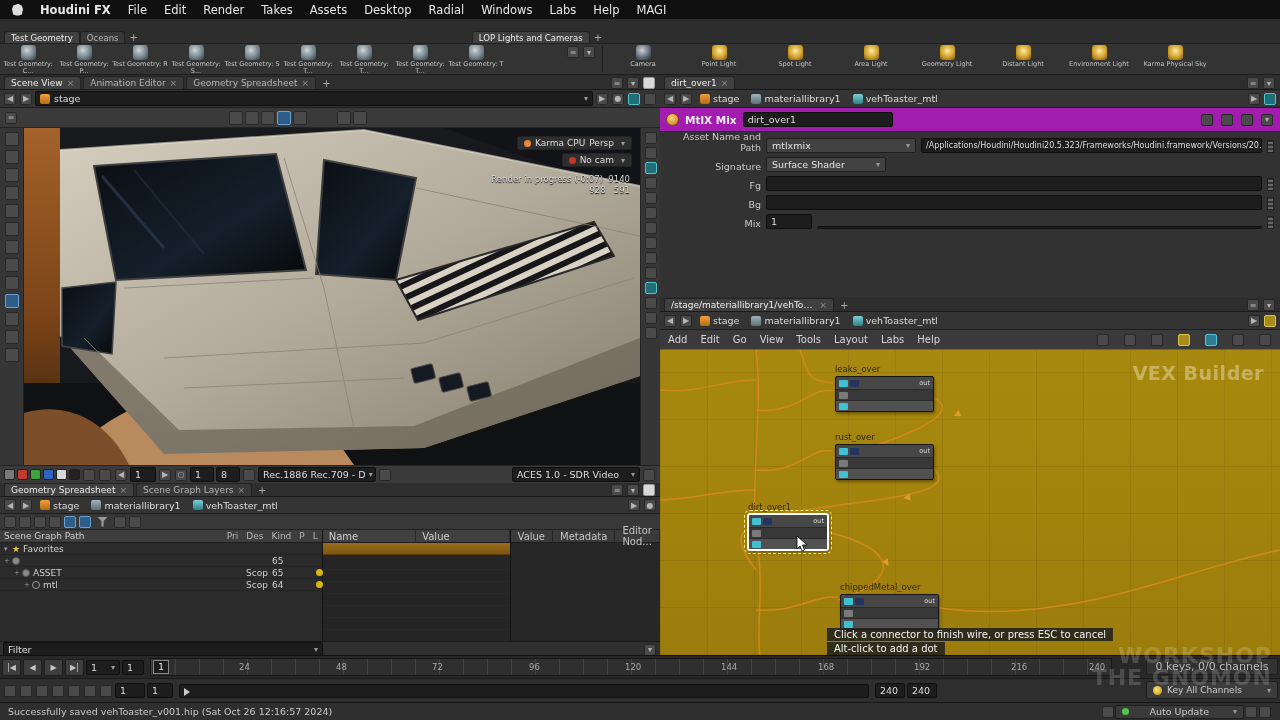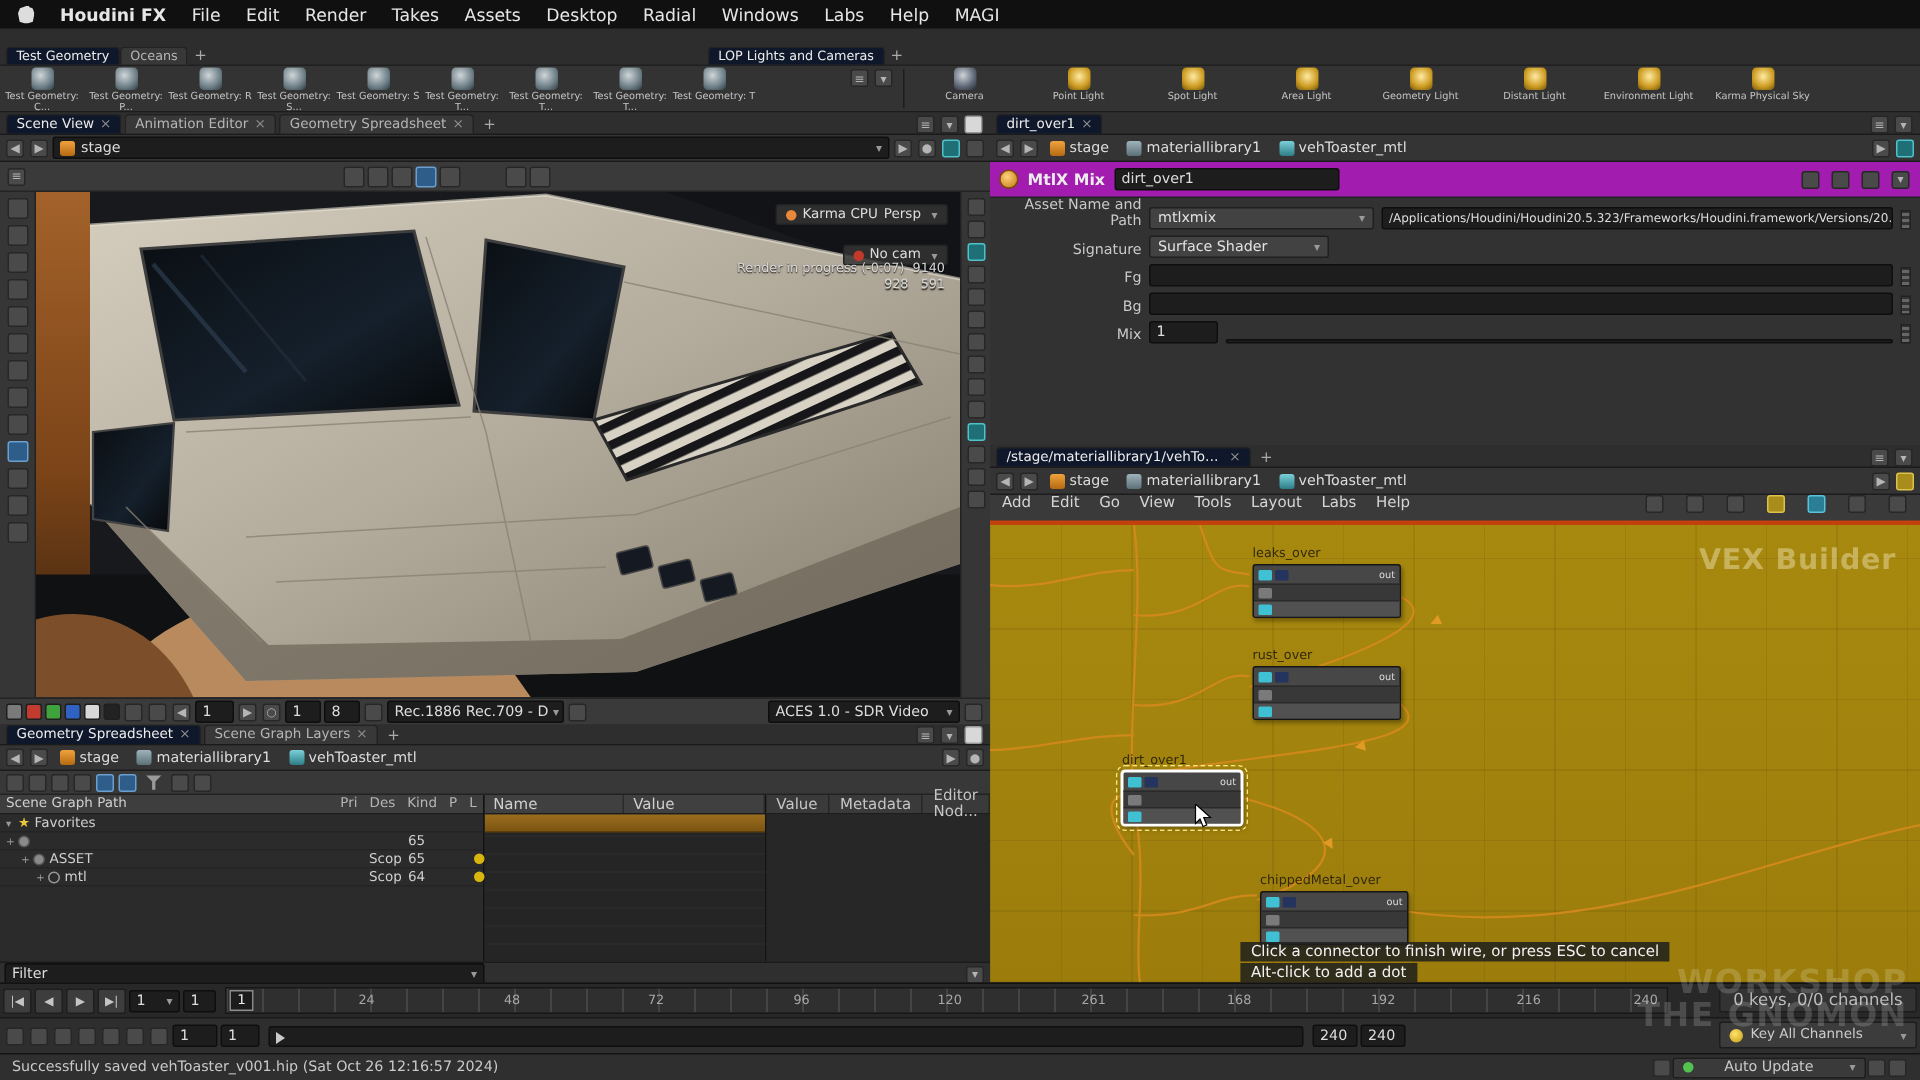--- a/index.html
+++ b/index.html
@@ -11,21 +11,21 @@
 .ico.sm{width:12px;height:12px;font-size:8px}
 .ico.active{background:#2f5d8a;border-color:#6aa0d0;color:#dce9f5}
 .ico.teal{background:#1f6f77;border-color:#4fc2cc}
 .ico.yellow{background:#a98d1c;border-color:#e0c24a;color:#222}
 .ico.cyan{background:#2a7f96;border-color:#59c3da}
 .ico.white{background:#d8d8d8;border-color:#999}
 .ifield{background:#1d1d1d;border:1px solid #0e0e0e;border-radius:2px;color:#ddd;padding:0 4px;font-size:9.5px;height:15px;display:flex;align-items:center;white-space:nowrap;overflow:hidden}
 .car{margin-left:auto;color:#999;font-size:8px;padding-left:3px}
 .tabbar{display:flex;align-items:flex-end;background:#2e2e2e;border-bottom:1px solid #1a1a1a;padding:0 4px;gap:2px}
 .tab{background:#383838;border:1px solid #222;border-bottom:none;border-radius:3px 3px 0 0;padding:1px 6px;font-size:9px;color:#b5b5b5;display:flex;align-items:center;gap:4px;white-space:nowrap}
-.tab.active{background:#0f172a;color:#ececec}
+.tab.active{background:#404040;color:#ececec}
 .tab .x{color:#8f8f8f;font-size:9px}
 .plus{color:#aaa;font-size:10px;padding:0 4px}
 .pathbar{display:flex;align-items:center;background:#343434;border-bottom:1px solid #1c1c1c;padding:0 3px;gap:2px}
 .chipico{width:10px;height:10px;border-radius:2px;flex:none}
 .chip-orange{background:linear-gradient(#f0a23c,#b56a12)}
 .chip-gray{background:linear-gradient(#9fb3bb,#5c7078)}
 .chip-teal{background:linear-gradient(#7bd0d8,#2e7d86)}
 .pathchip{display:flex;align-items:center;gap:3px;padding:0 5px;font-size:9.5px;color:#ddd}
 .stool{display:flex;flex-direction:column;align-items:center;justify-content:flex-start;font-size:6.5px;line-height:7px;color:#c4c4c4;text-align:center;overflow:hidden}
 .stool-icon{width:15px;height:15px;border-radius:3px;margin-bottom:1px;flex:none}
@@ -47,21 +47,21 @@
 #shelftools .stool{width:56px;padding-top:1px}
 #shelftools .rt .stool{width:76px}
 .shelfdiv{width:1px;background:#1d1d1d;margin:2px 2px}
 
 #lp-tabs{left:0;top:75px;width:660px;height:15px}
 #lp-path{left:0;top:90px;width:660px;height:18px}
 #vp-toolbar{left:0;top:108px;width:660px;height:20px;background:#3a3a3a;border-bottom:1px solid #242424;display:flex;align-items:center;padding:0 4px}
 #vp-leftcol{left:0;top:128px;width:24px;height:337px;background:#363636;border-right:1px solid #222;display:flex;flex-direction:column;align-items:center;padding-top:4px;gap:4px}
 #vp-rightcol{left:640px;top:128px;width:20px;height:337px;background:#363636;border-left:1px solid #222;display:flex;flex-direction:column;align-items:center;padding-top:4px;gap:3px}
 #vp-canvas{left:24px;top:128px;width:616px;height:337px;background:#17181a;overflow:hidden}
-.vp-pills{position:absolute;top:8px;right:8px;display:flex;flex-direction:column;align-items:flex-end;gap:13px}
+.vp-pills{position:absolute;top:8px;right:8px;display:flex;flex-direction:column;align-items:flex-end;gap:3px}
 .pill{display:flex;align-items:center;gap:4px;background:rgba(52,52,52,.85);border:1px solid #222;border-radius:2px;padding:1px 6px;font-size:9px;color:#ddd}
 .pill .dot{width:7px;height:7px;border-radius:50%}
 .vp-stats{position:absolute;top:46px;right:10px;text-align:right;font-size:8.5px;color:#d8d8d8;text-shadow:0 1px 1px #000;line-height:11px}
 #vp-bottom{left:0;top:465px;width:660px;height:18px;background:#3a3a3a;border-top:1px solid #242424;display:flex;align-items:center;padding:0 4px;gap:2px}
 .sw{width:11px;height:11px;border:1px solid #1f1f1f;border-radius:2px;flex:none}
 
 #ss-tabs{left:0;top:483px;width:660px;height:14px}
 #ss-path{left:0;top:497px;width:660px;height:17px}
 #ss-toolbar{left:0;top:514px;width:660px;height:16px;background:#383838;border-bottom:1px solid #222;display:flex;align-items:center;padding:0 3px;gap:1px}
 #ss-main{left:0;top:530px;width:660px;height:111px;background:#262626;display:flex}
@@ -93,21 +93,21 @@
 .gearico{width:13px;height:13px;border-radius:50%;background:radial-gradient(circle at 40% 35%,#ffd27a,#c07514);border:1px solid #7c4a08;flex:none}
 #pp-body{left:660px;top:132px;width:620px;height:165px;background:#323232;padding:2px 6px}
 .prow{display:flex;align-items:flex-end;height:19px;gap:5px}
 .plabel{width:95px;text-align:right;color:#c9c9c9;font-size:9.5px;flex:none}
 .psel{background:#424242;border:1px solid #1f1f1f;border-radius:2px;height:15px;display:flex;align-items:center;padding:0 5px;font-size:9.5px;color:#e2e2e2}
 .ladder{width:7px;height:13px;background:repeating-linear-gradient(0deg,#666 0 2px,#333 2px 4px);border:1px solid #222;flex:none}
 .sltrack{flex:1;height:3px;background:#1d1d1d;border:1px solid #0f0f0f;border-radius:2px}
 
 #net-tabs{left:660px;top:297px;width:620px;height:15px}
 #net-path{left:660px;top:312px;width:620px;height:18px}
-#net-menu{left:660px;top:330px;width:620px;height:20px;background:#3a3a3a;border-bottom:3px solid #c2410c;display:flex;padding:0 8px;gap:13px;font-size:10px;color:#d5d5d5}
+#net-menu{left:660px;top:330px;width:620px;height:20px;background:#3a3a3a;border-bottom:1px solid #c2410c;display:flex;align-items:center;padding:0 8px;gap:13px;font-size:10px;color:#d5d5d5}
 #net-canvas{left:660px;top:350px;width:620px;height:305px;overflow:hidden;background:repeating-linear-gradient(90deg,rgba(0,0,0,.07) 0 1px,transparent 1px 47px),repeating-linear-gradient(0deg,rgba(0,0,0,.07) 0 1px,transparent 1px 47px),linear-gradient(#a8890f,#9c7d0c)}
 .node{position:absolute;width:99px}
 .node .ttl{font-size:8.5px;color:#33290a;margin-bottom:2px;white-space:nowrap}
 .node .body{background:#474747;border:1px solid #161616;border-radius:2px;box-shadow:1px 2px 3px rgba(0,0,0,.35)}
 .nrow{height:12px;display:flex;align-items:center;padding:0 3px;gap:2px}
 .nrow.r2{background:#383838;height:11px;border-top:1px solid #2a2a2a}
 .nrow.r3{background:#515151;height:11px;border-top:1px solid #2a2a2a}
 .chip{width:9px;height:7px;border-radius:1px;flex:none}
 .chip.cy{background:#3fc1d3}.chip.bl{background:#24345e}.chip.gy{background:#7a7a7a}
 .nout{margin-left:auto;font-size:6.5px;color:#ddd}
@@ -800,21 +800,21 @@
       </div>
     <div id="ruler">
       <div id="playhead">
           <span>1</span>
         </div>
       <span class="tick" style="left:88px">24</span>
       <span class="tick" style="left:185px">48</span>
       <span class="tick" style="left:281px">72</span>
       <span class="tick" style="left:378px">96</span>
       <span class="tick" style="left:474px">120</span>
-      <span class="tick" style="left:570px">261</span>
+      <span class="tick" style="left:570px">144</span>
       <span class="tick" style="left:667px">168</span>
       <span class="tick" style="left:763px">192</span>
       <span class="tick" style="left:860px">216</span>
       <span class="tick" style="left:938px">240</span>
     </div>
   </div>
   <div id="keysbtn">
       <span>0 keys, 0/0 channels</span>
     </div>
 

